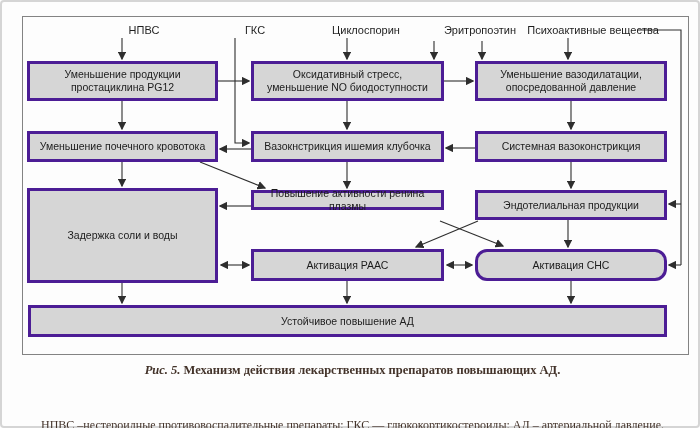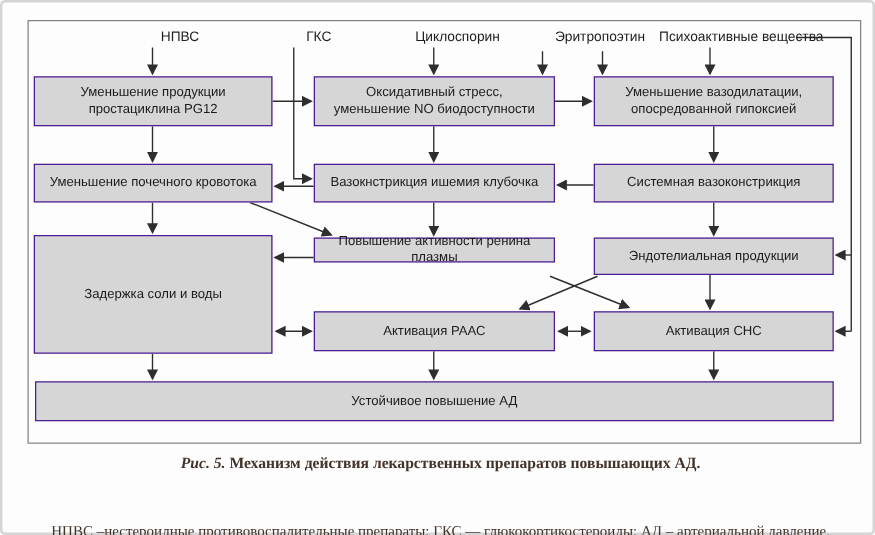--- a/index.html
+++ b/index.html
@@ -14,21 +14,21 @@
   .diagram-border{
     position:absolute;left:22px;top:16px;width:665px;height:337px;
     border:1px solid #838383;background:transparent;
   }
   .top-label{
     position:absolute;top:24px;transform:translateX(-50%);
     font-size:11px;color:#1e1e1e;white-space:nowrap;padding-left:44px;
   }
   .box{
     position:absolute;box-sizing:border-box;
-    background:#d6d6d6;border:1px solid #4c1d95;
+    background:#d6d6d6;border:3px solid #4c1d95;
     display:flex;align-items:center;justify-content:center;
     text-align:center;font-size:10.5px;line-height:13px;color:#1c1c1c;
     white-space:pre-line;padding:2px 4px;
   }
   .arrows{position:absolute;left:0;top:0;width:700px;height:428px;pointer-events:none;}
   .arrows line,.arrows polyline{stroke:#2e2e2e;stroke-width:1.1;fill:none;}
   .caption{
     position:absolute;left:25px;top:363px;width:655px;
     font-family:"Liberation Serif", serif;color:#43332a;text-align:center;
   }
@@ -86,29 +86,29 @@
   <div class="top-label" style="left:233px;">ГКС</div>
   <div class="top-label" style="left:344px;">Циклоспорин</div>
   <div class="top-label" style="left:458px;">Эритропоэтин</div>
   <div class="top-label" style="left:571px;">Психоактивные вещества</div>
 
   <div class="box" style="left:27px;top:61px;width:191px;height:40px;">Уменьшение продукции
 простациклина  PG12</div>
   <div class="box" style="left:251px;top:61px;width:193px;height:40px;">Оксидативный стресс,
 уменьшение NO биодоступности</div>
   <div class="box" style="left:475px;top:61px;width:192px;height:40px;">Уменьшение вазодилатации,
-опосредованной гипоксией</div>
+опосредованной давление</div>
   <div class="box" style="left:27px;top:131px;width:191px;height:31px;">Уменьшение почечного кровотока</div>
   <div class="box" style="left:251px;top:131px;width:193px;height:31px;">Вазокнстрикция ишемия клубочка</div>
   <div class="box" style="left:475px;top:131px;width:192px;height:31px;">Системная вазоконстрикция</div>
   <div class="box" style="left:27px;top:188px;width:191px;height:95px;">Задержка соли и воды</div>
   <div class="box" style="left:251px;top:190px;width:193px;height:20px;">Повышение активности ренина плазмы</div>
   <div class="box" style="left:475px;top:190px;width:192px;height:30px;">Эндотелиальная продукции</div>
   <div class="box" style="left:251px;top:249px;width:193px;height:32px;">Активация РААС</div>
-  <div class="box" style="left:475px;top:249px;width:192px;height:32px;">Активация СНС</div>
+  <div class="box" style="left:475px;top:249px;width:192px;height:32px;border-radius:12px;">Активация СНС</div>
   <div class="box" style="left:28px;top:305px;width:639px;height:32px;">Устойчивое повышение АД</div>
 
   <div class="caption">
     <div class="caption-title">
       <span class="fig-num">Рис. 5.</span>
       <span>Механизм действия лекарственных препаратов повышающих АД.</span>
     </div>
     <div class="caption-abbr">НПВС –нестероидные противовоспалительные препараты; ГКС — глюкокортикостероиды; АД – артериальной давление.</div>
     <div class="caption-source">Адаптировано из [13].</div>
   </div>

